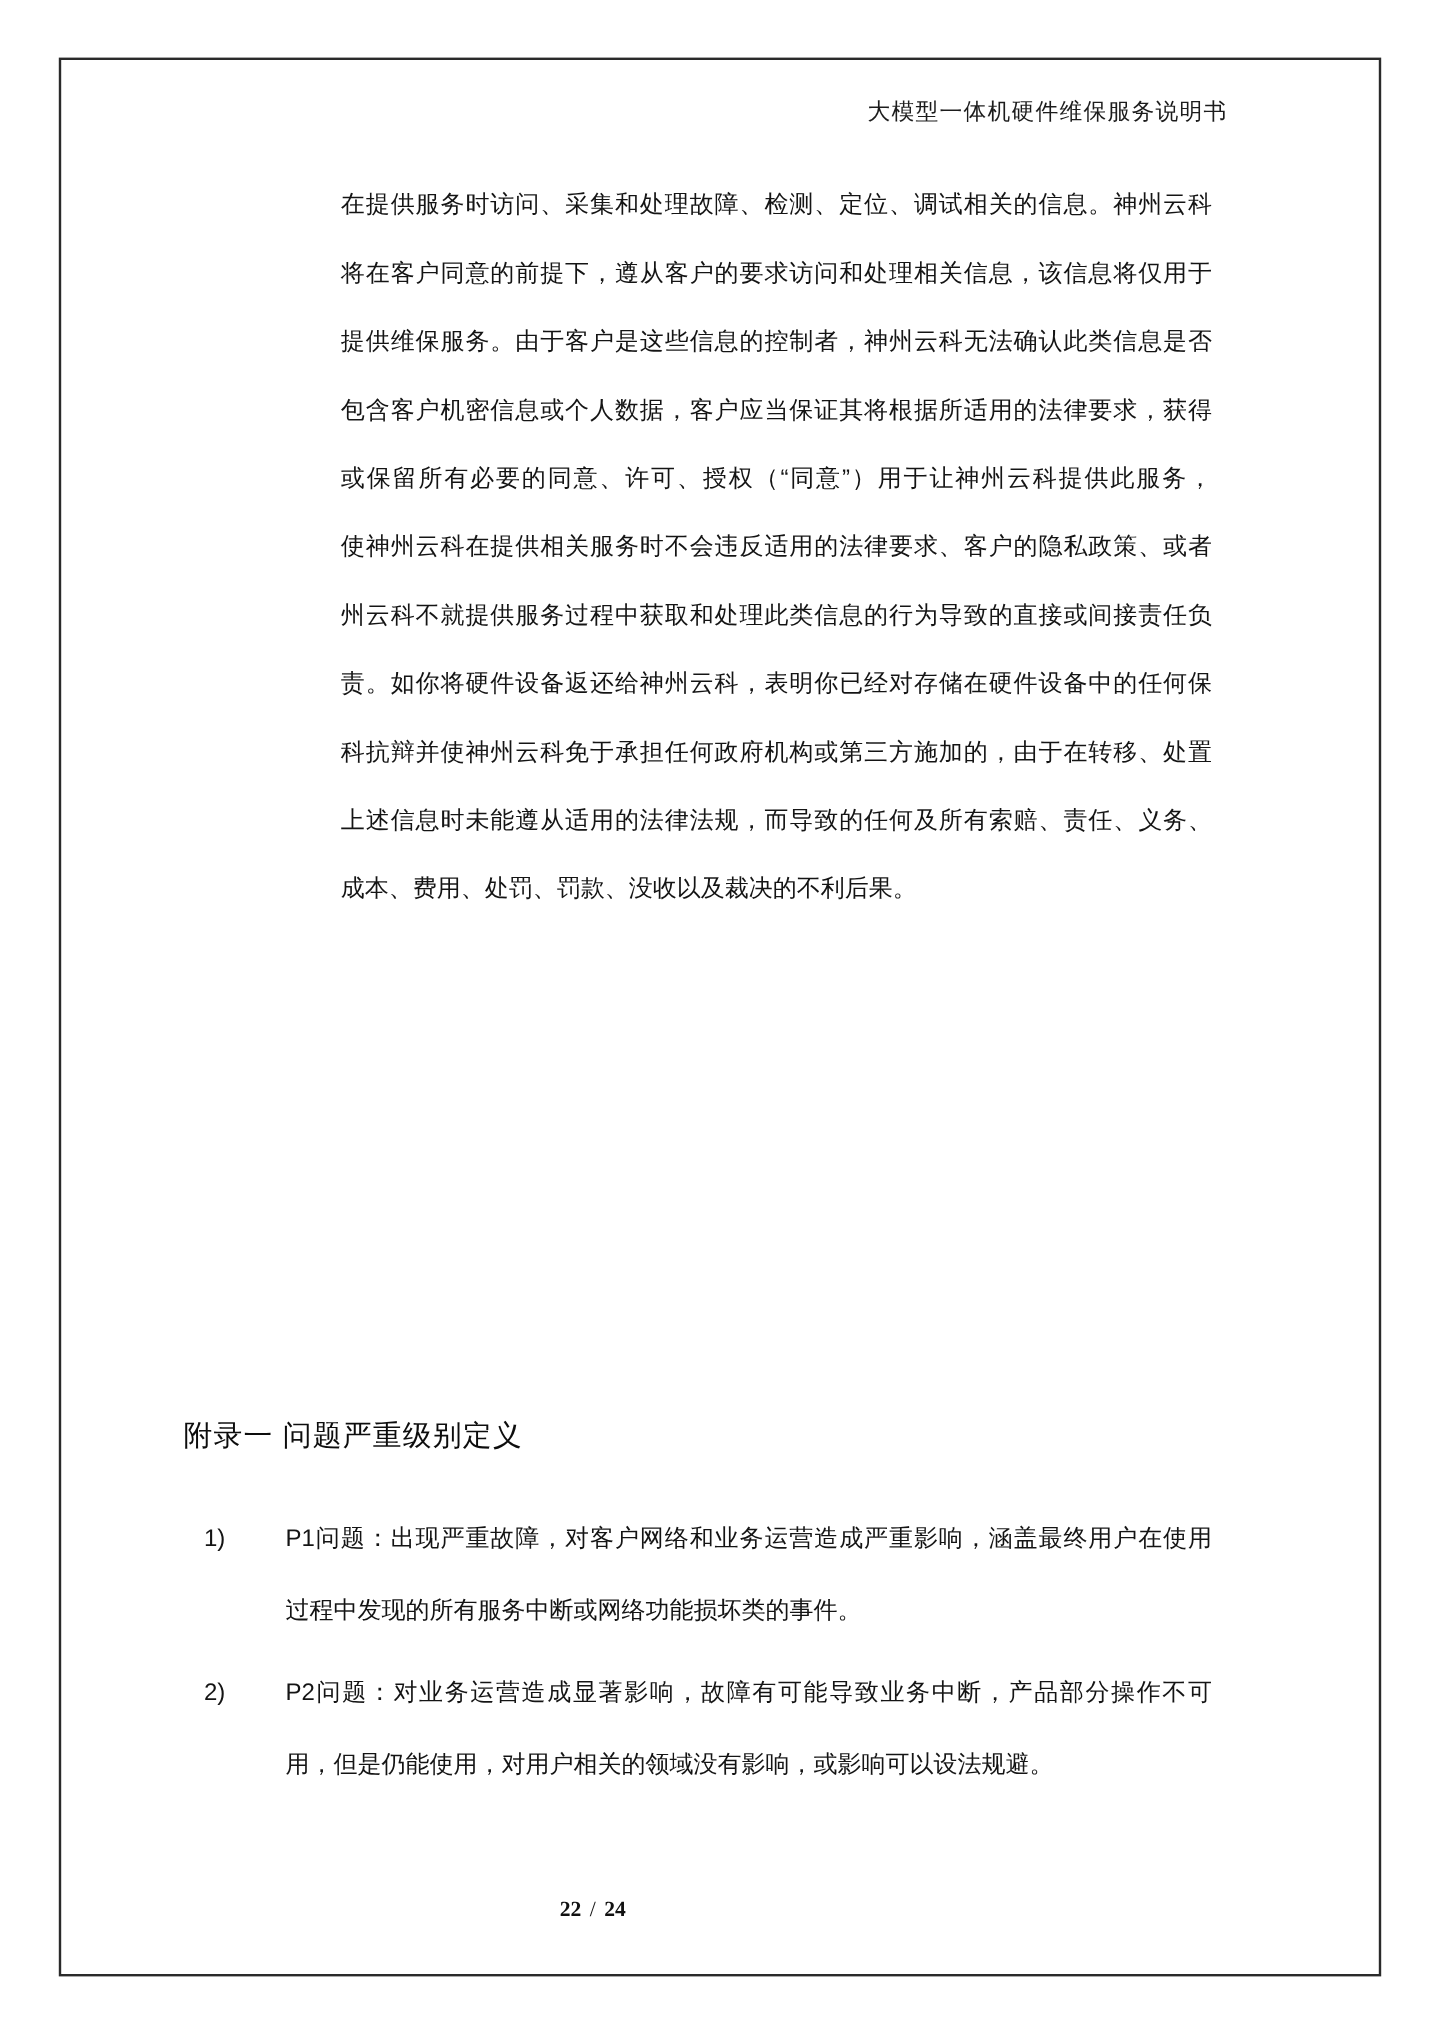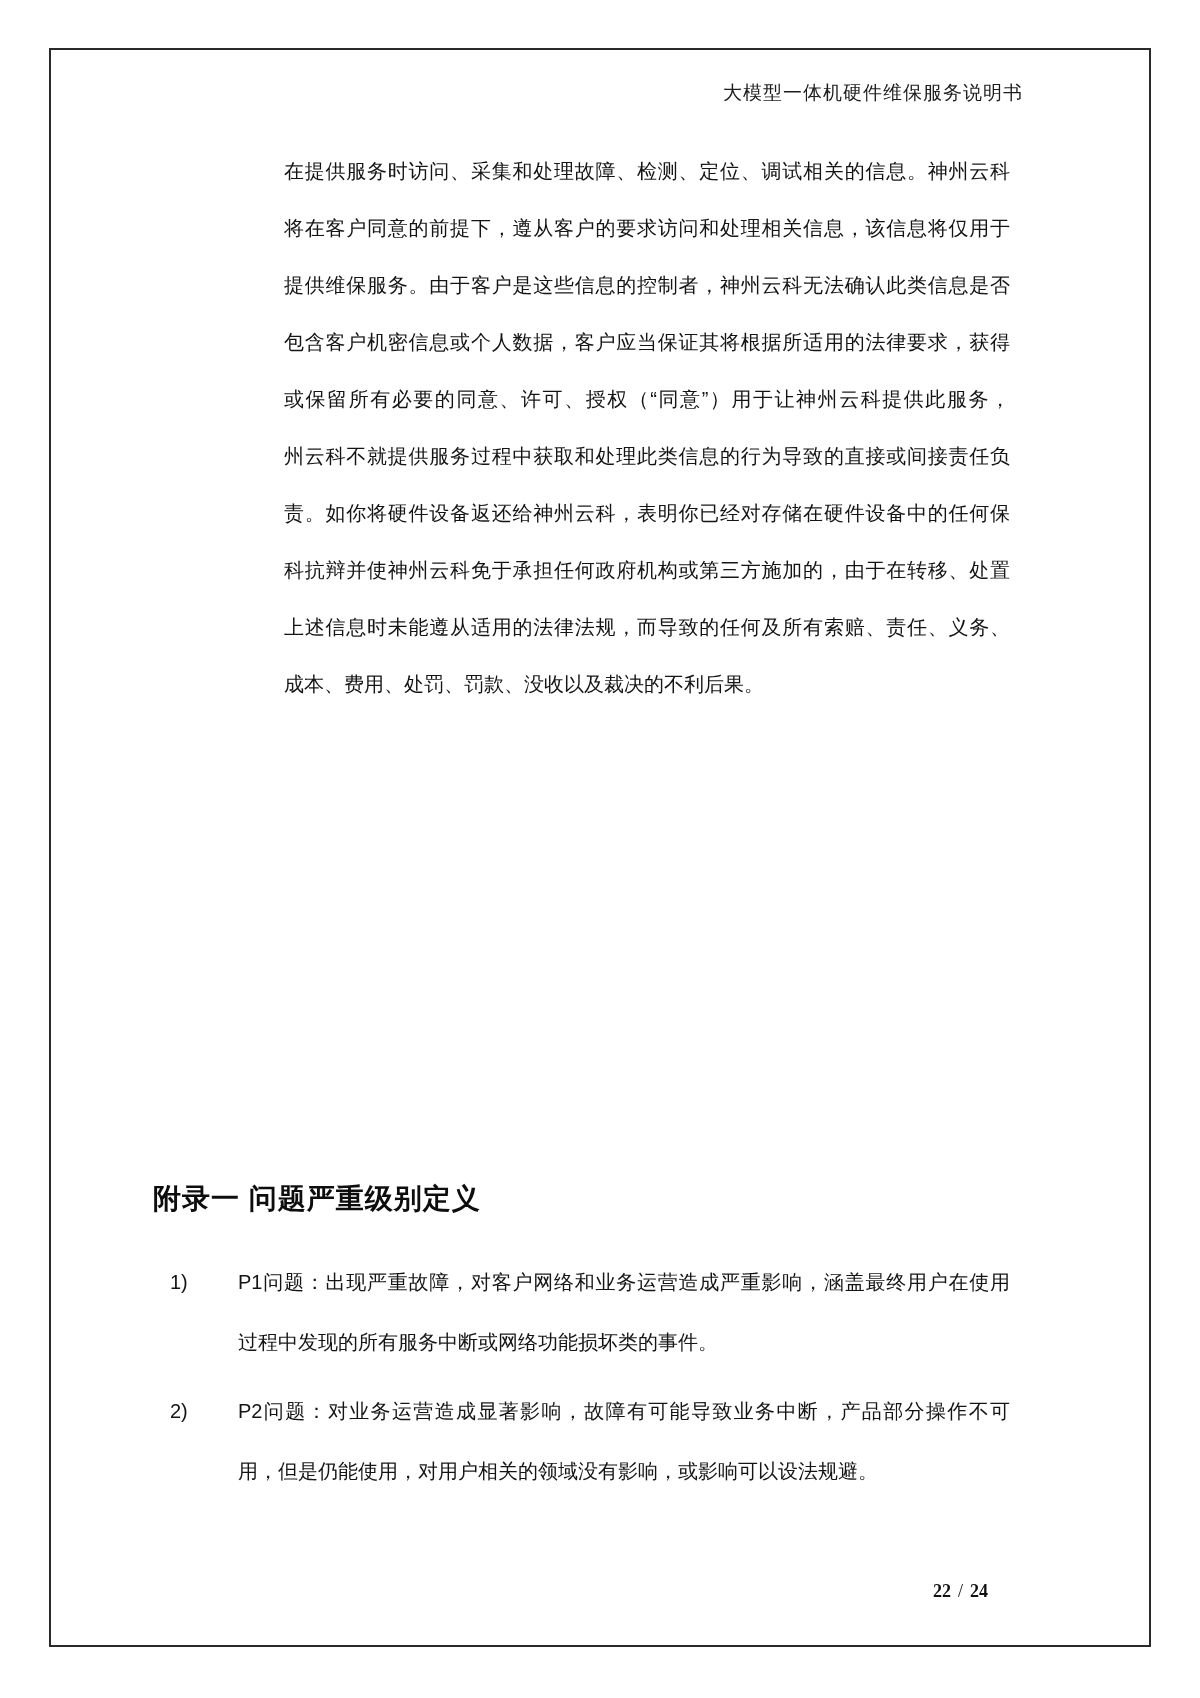--- a/index.html
+++ b/index.html
@@ -24,56 +24,57 @@
   }
   .p-line{
     line-height:57px;height:57px;white-space:nowrap;
   }
   .just{
     white-space:normal;
     text-align:justify;text-align-last:justify;
   }
   .appendix-heading{
     position:absolute;left:153px;top:1180px;
-    font-size:28px;font-weight:700;color:#0d0d0d;
+    font-size:24px;font-weight:400;color:#0d0d0d;
     letter-spacing:1px;
   }
   .ordered-list{
     position:absolute;left:170px;top:1252px;width:842px;
     font-size:20px;color:#141414;
   }
   .list-item{display:flex;margin-bottom:9px;}
   .list-item .num{
     width:28px;flex:0 0 28px;line-height:60px;
   }
   .item-lines{width:812px;}
   .item-line{line-height:60px;height:60px;white-space:nowrap;margin-left:40px;}
   .item-line.just{white-space:normal;}
   .doc-footer{
     position:absolute;left:0;top:1581px;width:988px;
-    text-align:right;
+    text-align:center;
     font-family:"Liberation Serif","DejaVu Serif",serif;
     font-size:18px;color:#111;
   }
   .doc-footer .pg{font-weight:700;}
   .doc-footer .sep{font-weight:400;padding:0 7px;}
 </style>
 </head>
 <body>
 
 <div class="page-frame"></div>
 
 <div class="doc-header">大模型一体机硬件维保服务说明书</div>
 
 <div class="body-paragraph">
   <div class="p-line just">在提供服务时访问、采集和处理故障、检测、定位、调试相关的信息。神州云科</div>
   <div class="p-line just">将在客户同意的前提下，遵从客户的要求访问和处理相关信息，该信息将仅用于</div>
   <div class="p-line just">提供维保服务。由于客户是这些信息的控制者，神州云科无法确认此类信息是否</div>
   <div class="p-line just">包含客户机密信息或个人数据，客户应当保证其将根据所适用的法律要求，获得</div>
   <div class="p-line just">或保留所有必要的同意、许可、授权（“同意”）用于让神州云科提供此服务，</div>
+  <div class="p-line just">使神州云科在提供相关服务时不会违反适用的法律要求、客户的隐私政策、或者</div>
   <div class="p-line just">州云科不就提供服务过程中获取和处理此类信息的行为导致的直接或间接责任负</div>
   <div class="p-line just">责。如你将硬件设备返还给神州云科，表明你已经对存储在硬件设备中的任何保</div>
   <div class="p-line just">科抗辩并使神州云科免于承担任何政府机构或第三方施加的，由于在转移、处置</div>
   <div class="p-line just">上述信息时未能遵从适用的法律法规，而导致的任何及所有索赔、责任、义务、</div>
   <div class="p-line">成本、费用、处罚、罚款、没收以及裁决的不利后果。</div>
 </div>
 
 <div class="appendix-heading">附录一 问题严重级别定义</div>
 
 <div class="ordered-list">

